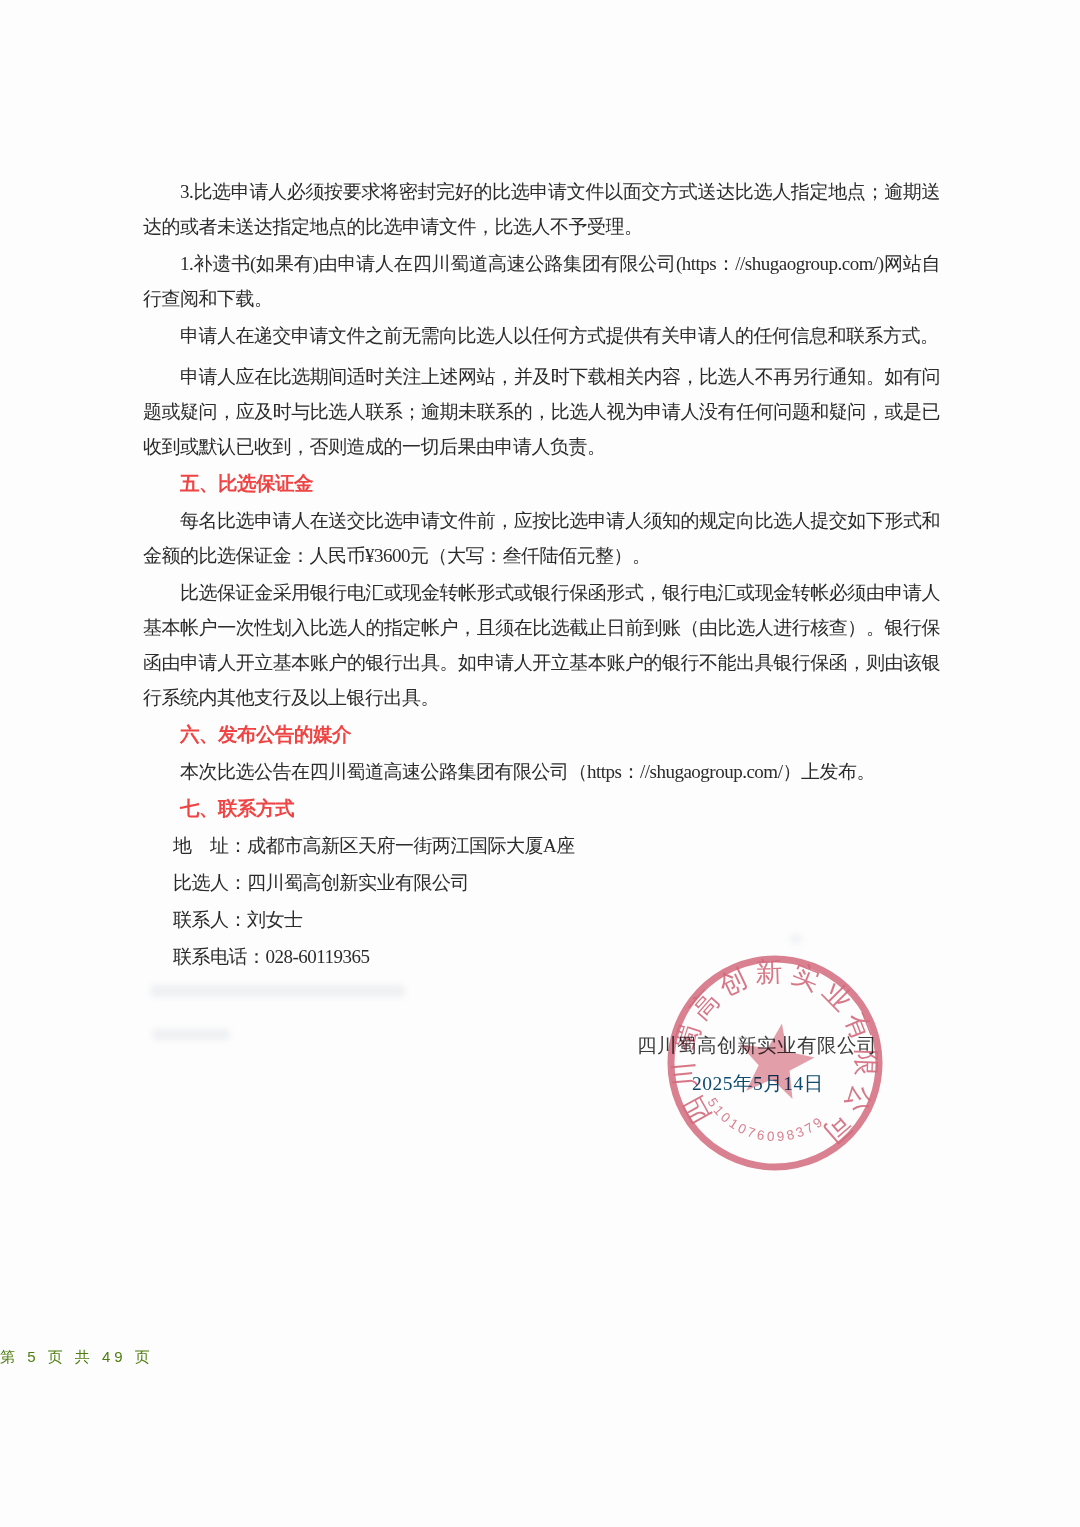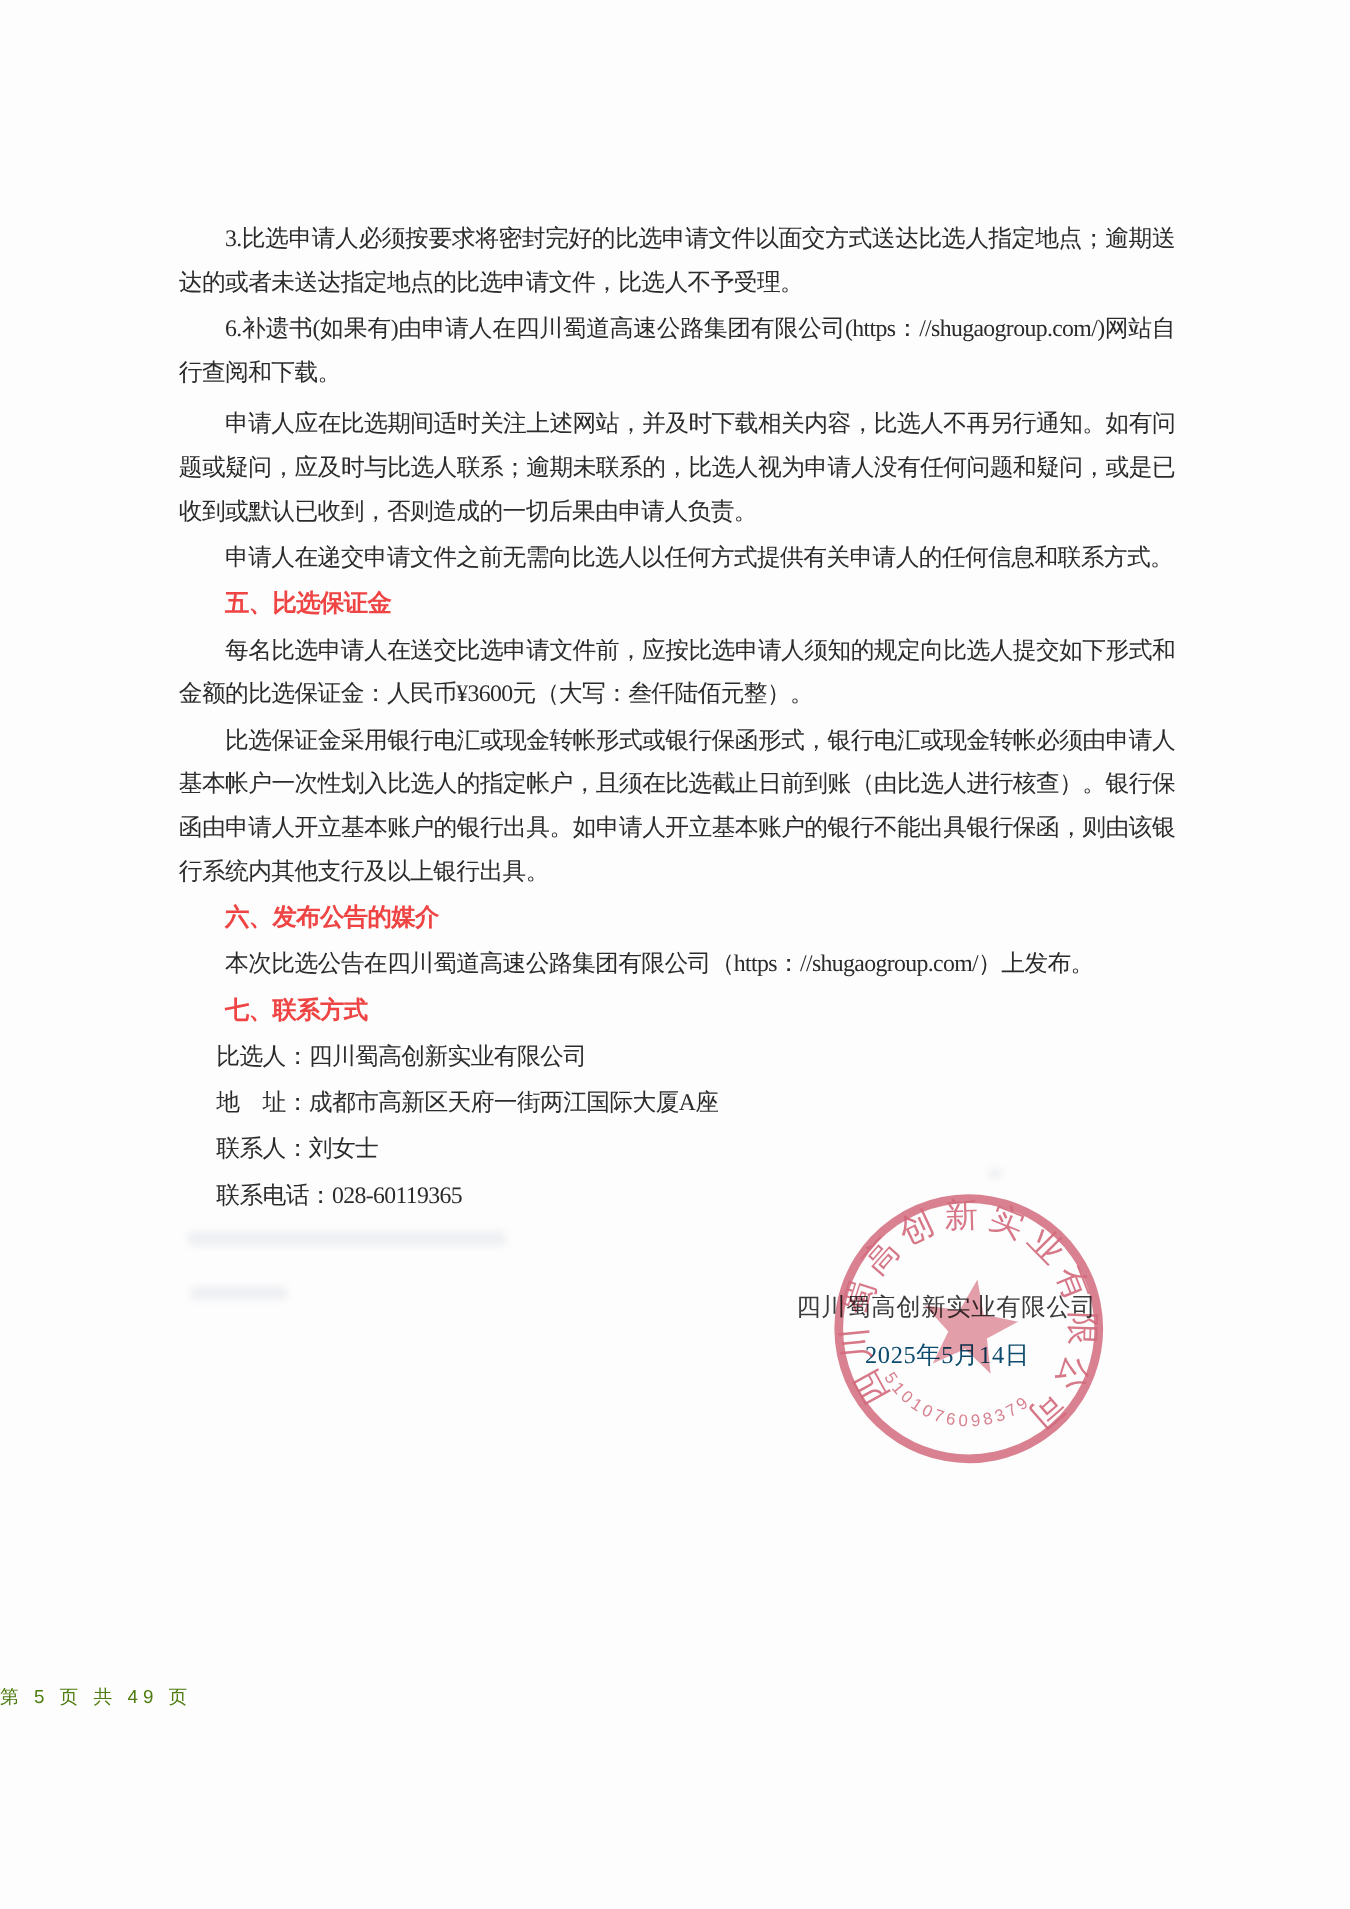--- a/index.html
+++ b/index.html
@@ -61,31 +61,31 @@
     font-size:15px; letter-spacing:4px; color:#4d7c0f;
   }
 </style>
 </head>
 <body>
 
 <div class="page">
 
   <main class="doc-body">
     <p class="para">3.比选申请人必须按要求将密封完好的比选申请文件以面交方式送达比选人指定地点；逾期送达的或者未送达指定地点的比选申请文件，比选人不予受理。</p>
-    <p class="para">6.补遗书(如果有)由申请人在四川蜀道高速公路集团有限公司(https：//shugaogroup.com/)网站自行查阅和下载。</p>
+    <p class="para">1.补遗书(如果有)由申请人在四川蜀道高速公路集团有限公司(https：//shugaogroup.com/)网站自行查阅和下载。</p>
+    <p class="para">申请人在递交申请文件之前无需向比选人以任何方式提供有关申请人的任何信息和联系方式。</p>
     <p class="para gap">申请人应在比选期间适时关注上述网站，并及时下载相关内容，比选人不再另行通知。如有问题或疑问，应及时与比选人联系；逾期未联系的，比选人视为申请人没有任何问题和疑问，或是已收到或默认已收到，否则造成的一切后果由申请人负责。</p>
-    <p class="para">申请人在递交申请文件之前无需向比选人以任何方式提供有关申请人的任何信息和联系方式。</p>
     <h3 class="heading">五、比选保证金</h3>
     <p class="para">每名比选申请人在送交比选申请文件前，应按比选申请人须知的规定向比选人提交如下形式和金额的比选保证金：人民币¥3600元（大写：叁仟陆佰元整）。</p>
     <p class="para">比选保证金采用银行电汇或现金转帐形式或银行保函形式，银行电汇或现金转帐必须由申请人基本帐户一次性划入比选人的指定帐户，且须在比选截止日前到账（由比选人进行核查）。银行保函由申请人开立基本账户的银行出具。如申请人开立基本账户的银行不能出具银行保函，则由该银行系统内其他支行及以上银行出具。</p>
     <h3 class="heading">六、发布公告的媒介</h3>
     <p class="para">本次比选公告在四川蜀道高速公路集团有限公司（https：//shugaogroup.com/）上发布。</p>
     <h3 class="heading">七、联系方式</h3>
+    <p class="contact">地　址：成都市高新区天府一街两江国际大厦A座</p>
     <p class="contact">比选人：四川蜀高创新实业有限公司</p>
-    <p class="contact">地　址：成都市高新区天府一街两江国际大厦A座</p>
     <p class="contact">联系人：刘女士</p>
     <p class="contact">联系电话：028-60119365</p>
   </main>
 
   <div class="smudge s1"></div>
   <div class="smudge s2"></div>
   <div class="smudge s3"></div>
 
   <div class="signature">
     <div class="sig-company">四川蜀高创新实业有限公司</div>

